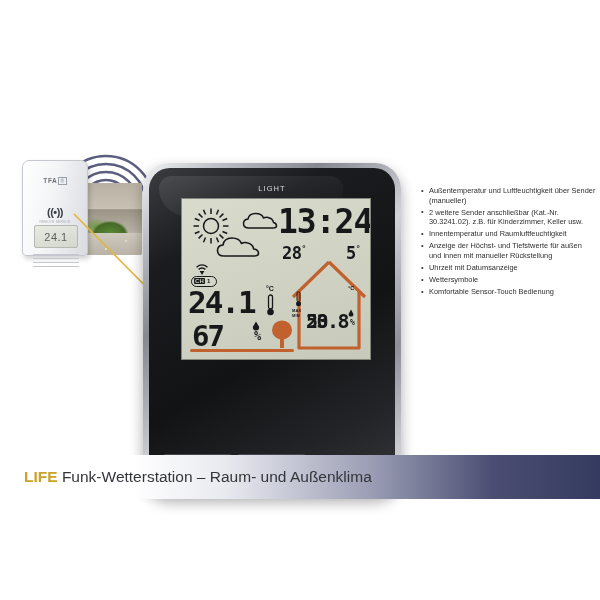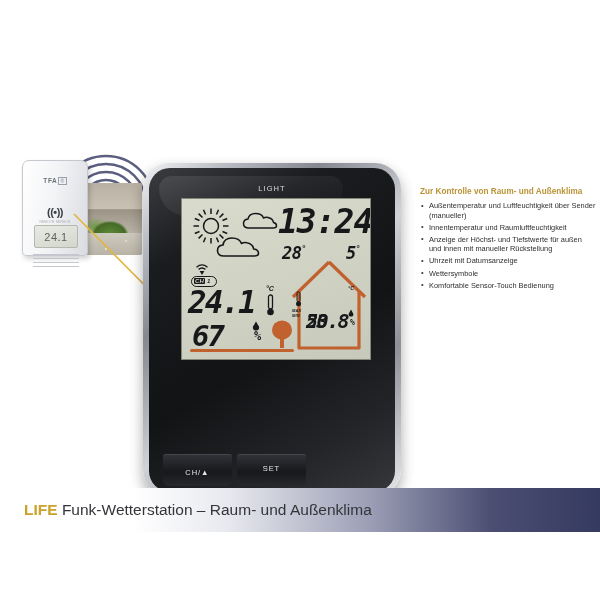--- a/index.html
+++ b/index.html
@@ -95,21 +95,20 @@
     position:absolute; left:0; right:0; top:16px; text-align:center;
     color:#d7d9dc; font-size:7.5px; letter-spacing:1.1px;
   }
 
   
   .lcd {
     position:absolute; left:32px; top:30px; width:190px; height:162px;
     background:linear-gradient(160deg,#d9dbcd 0%,#d2d4c5 40%,#c7cabb 100%);
     border:1px solid #83867a;
     overflow:hidden;
-    font-style:italic;
   }
   .seg { font-family:"DejaVu Sans Mono", monospace; color:#17181a; font-weight:bold; }
 
   
   .wx-sun  { position:absolute; left:10px; top:8px; width:38px; height:38px; }
   .wx-cld1 { position:absolute; left:60px; top:12px; width:36px; height:20px; }
   .wx-cld2 { position:absolute; left:34px; top:36px; width:44px; height:24px; }
 
   
   .sig-icon { position:absolute; left:12px; top:64px; width:16px; height:12px; }
@@ -184,21 +183,20 @@
     font-size:7.4px; line-height:9.6px; color:#2e2e2e;
   }
   #features li:before {
     content:"\2022"; position:absolute; left:1px; top:-.5px; color:#3a3a3a; font-size:7.5px;
   }
 
   
   #caption {
     position:absolute; left:0; top:455px; width:600px; height:44px;
     background:linear-gradient(90deg,#ffffff 0%,#ffffff 22%,#e8e9ef 38%,#9a9db4 62%,#4b4e72 82%,#353a60 100%);
-    margin-top:33px;
   }
   #caption .cap-inner {
     position:absolute; left:24px; top:0; height:44px; line-height:44px;
     font-size:15.5px; color:#34353a; white-space:nowrap;
   }
   #caption .life { color:#c9a227; font-weight:bold; }
 </style>
 </head>
 <body>
 
@@ -335,23 +333,23 @@
           </div>
         <div class="btn" id="btn-set">
             <span>SET</span>
           </div>
       </div>
     </div>
   </div>
 </div>
 
 <div id="features">
-  <h2>Zur Kontrolle von Raum- und Außenklima</h2>
   <ul>
     <li>Außentemperatur und Luftfeuchtigkeit über Sender (manueller)</li>
+    <li>2 weitere Sender anschließbar (Kat.-Nr. 30.3241.02). z.B. für Kinderzimmer, Keller usw.</li>
     <li>Innentemperatur und Raumluftfeuchtigkeit</li>
     <li>Anzeige der Höchst- und Tiefstwerte für außen und innen mit manueller Rückstellung</li>
     <li>Uhrzeit mit Datumsanzeige</li>
     <li>Wettersymbole</li>
     <li>Komfortable Sensor-Touch Bedienung</li>
   </ul>
 </div>
 
 <div id="caption">
   <div class="cap-inner">

